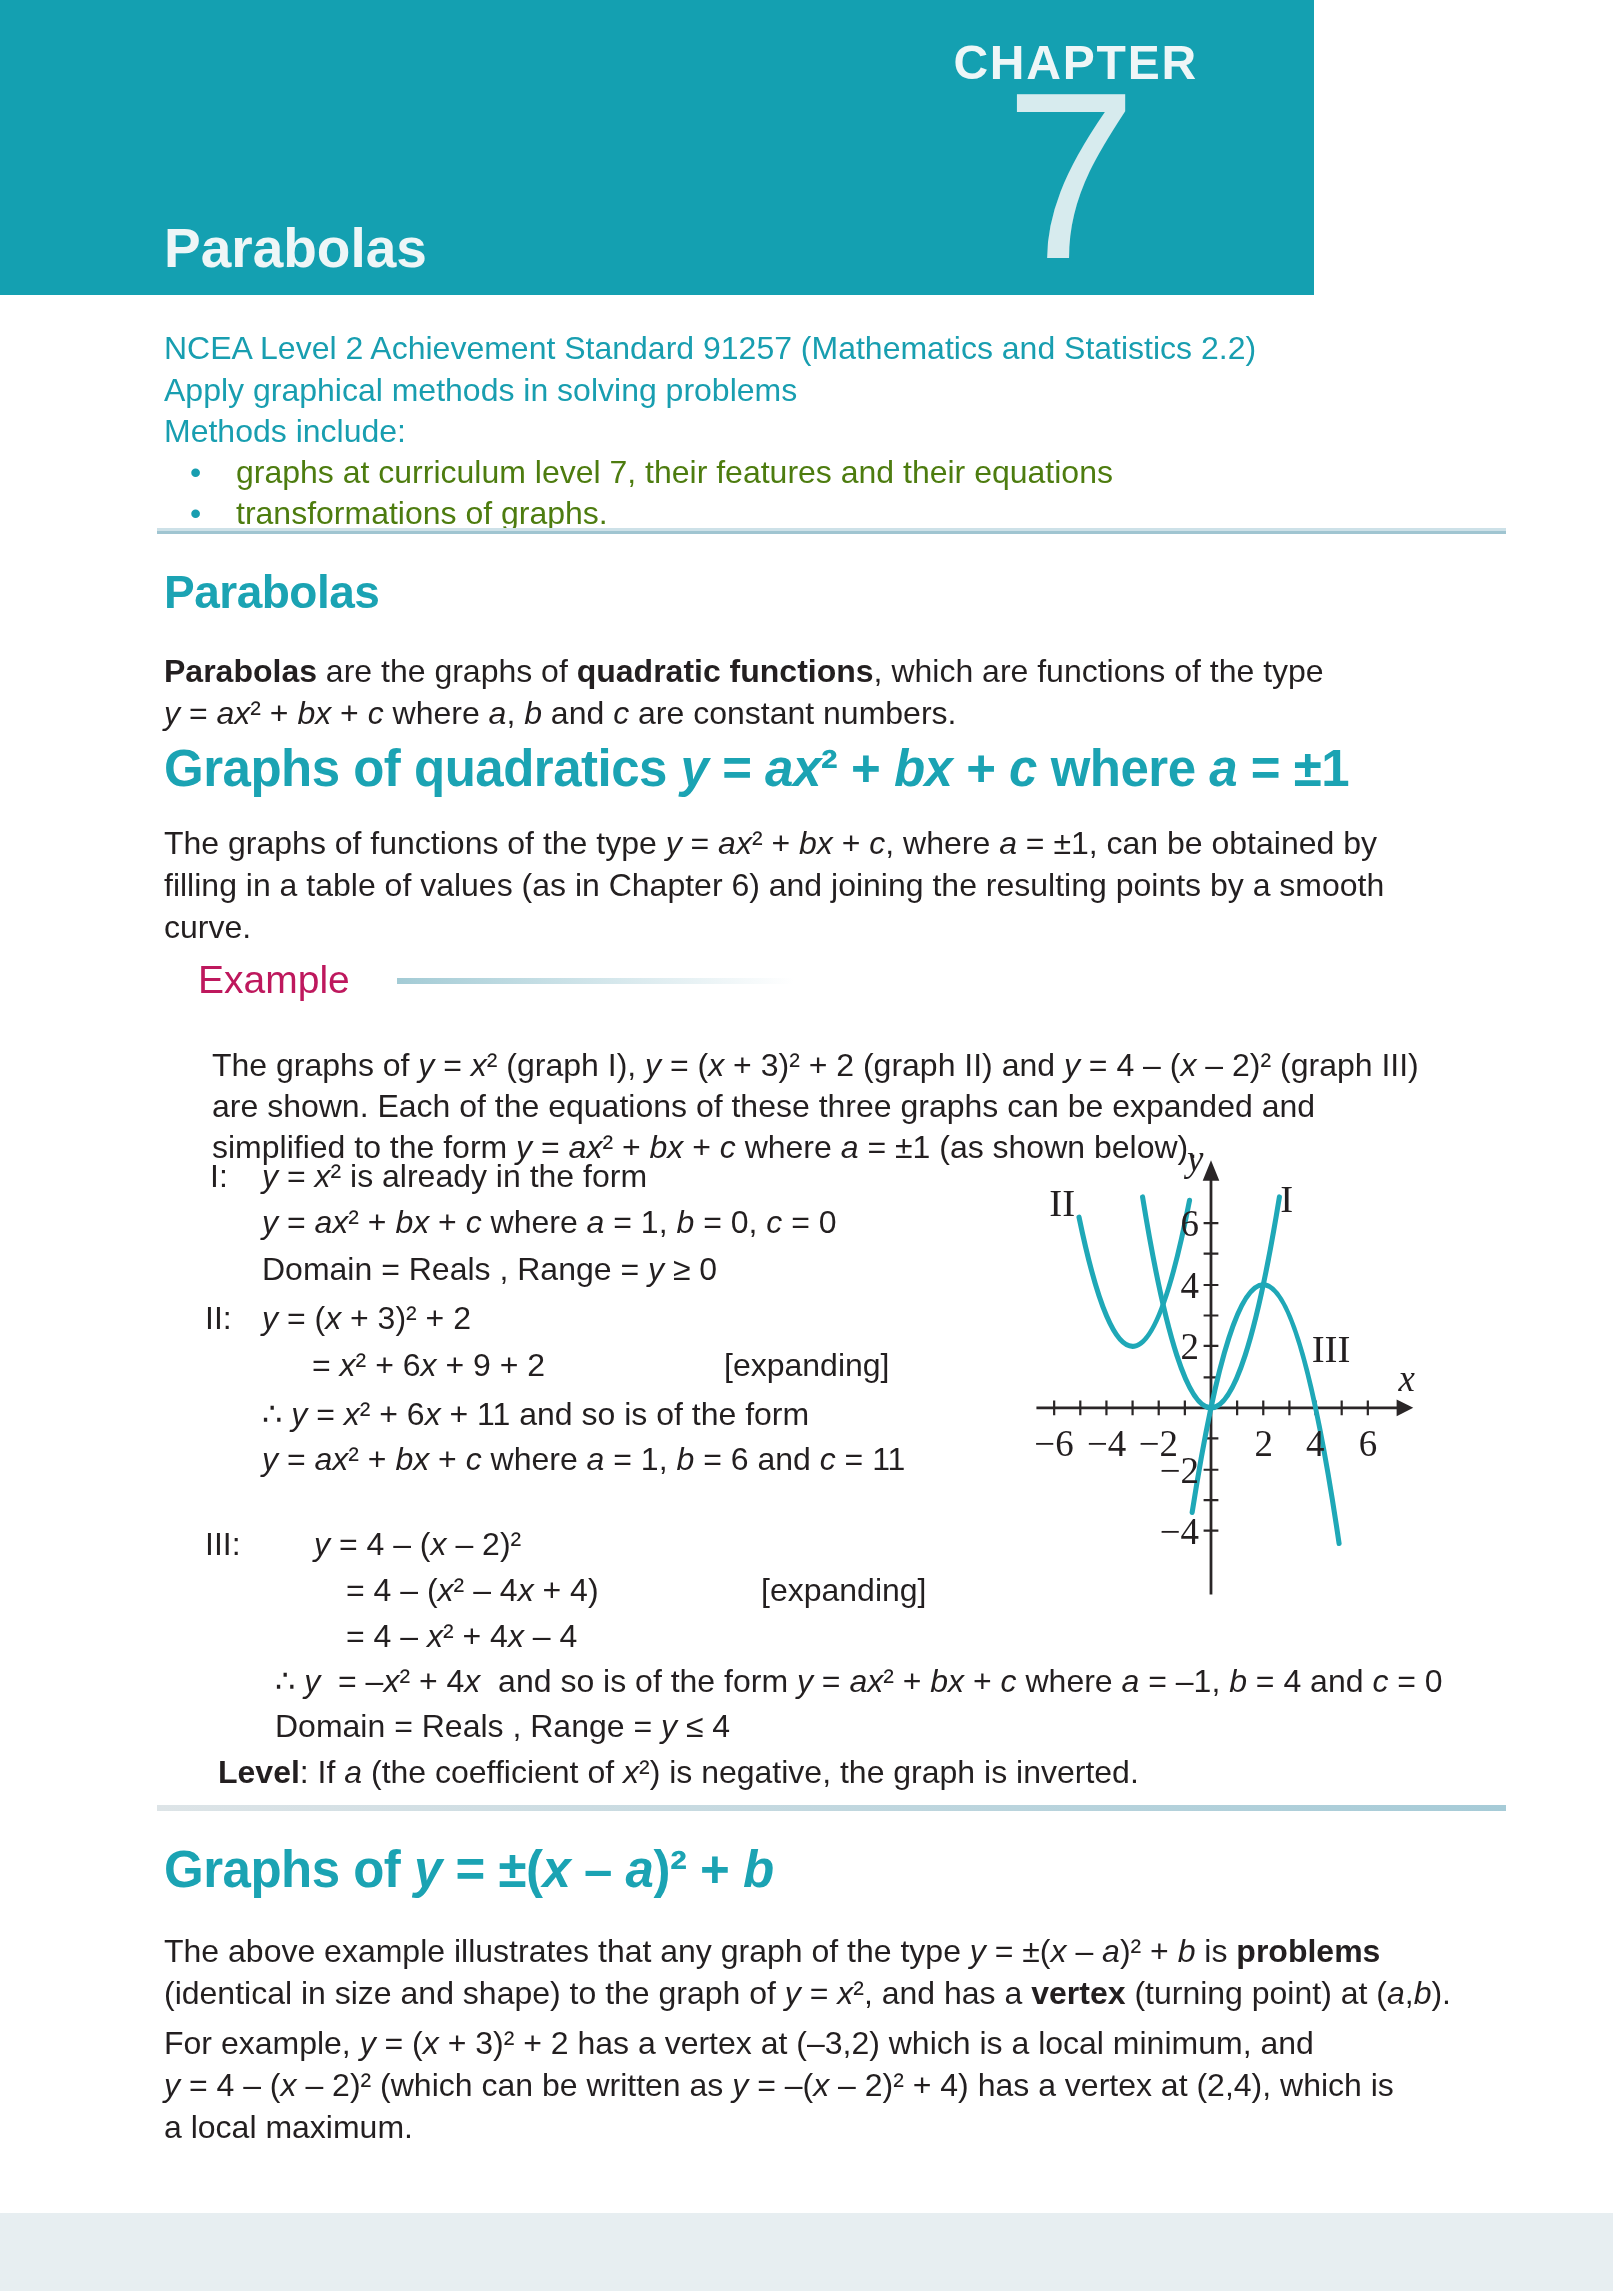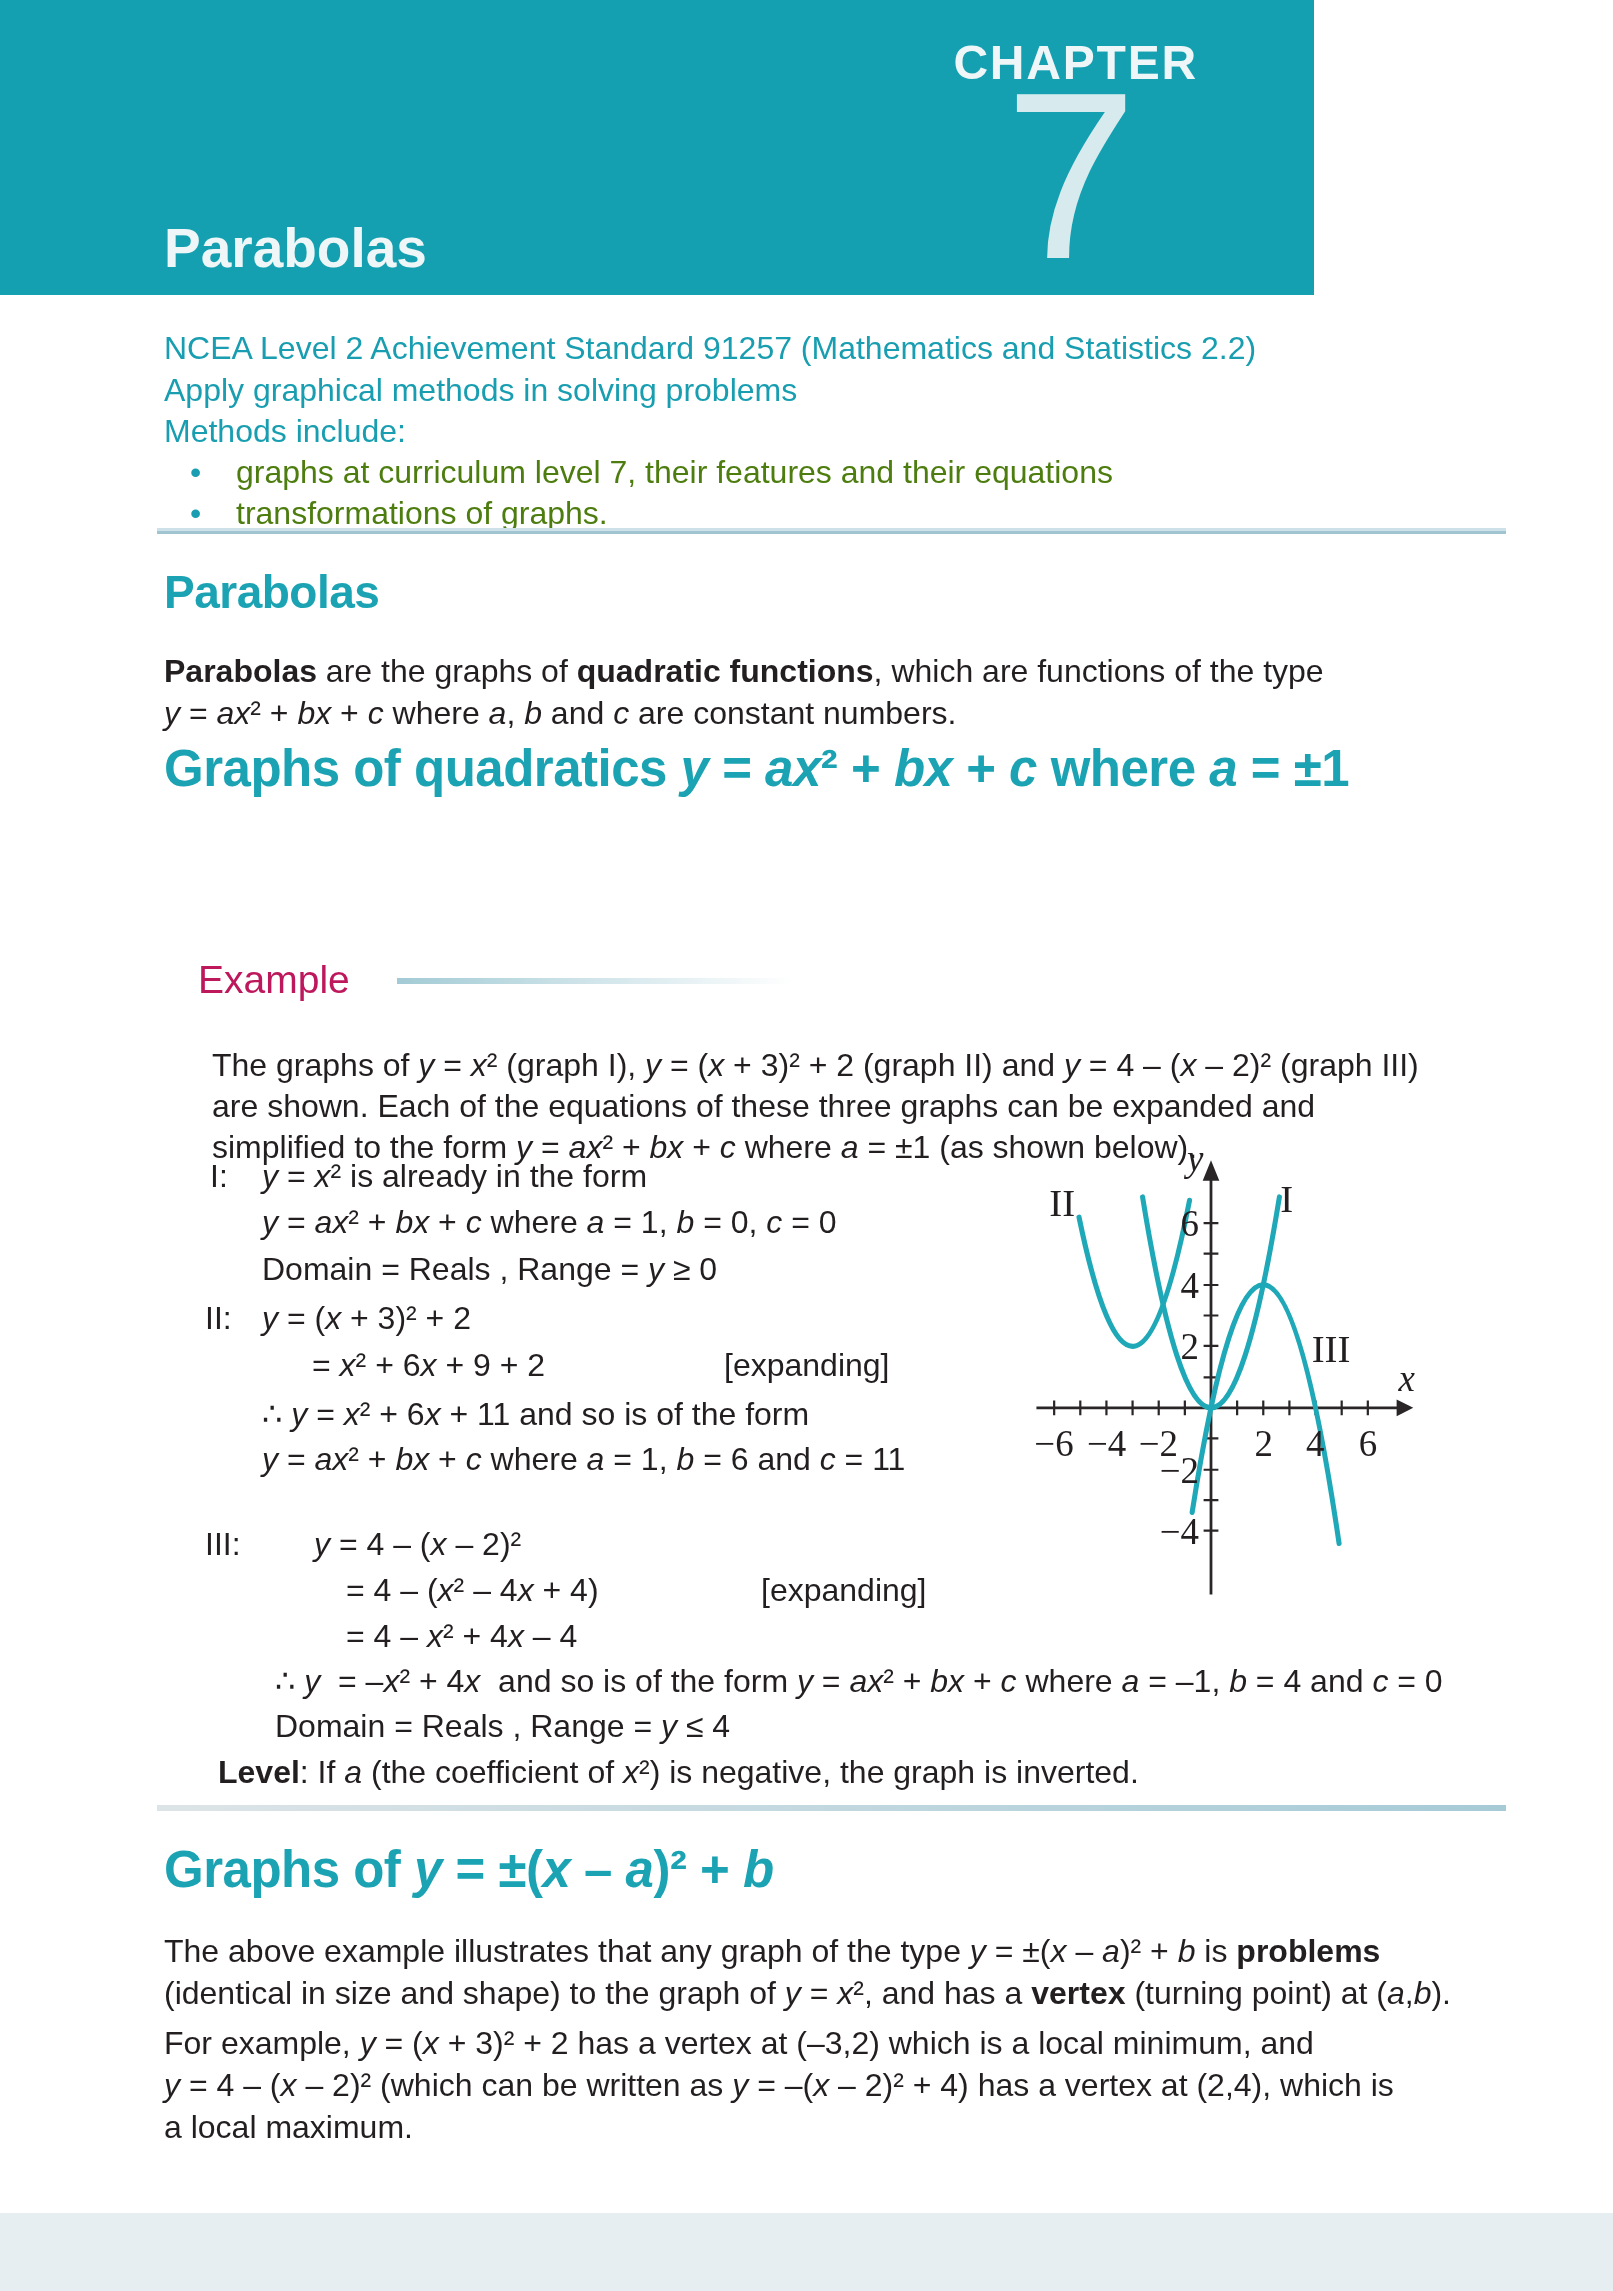--- a/index.html
+++ b/index.html
@@ -87,20 +87,21 @@
   <div class="std-bullet" style="top:454px">graphs at curriculum level 7, their features and their equations</div>
   <span class="std-dot" style="top:495px">•</span>
   <div class="std-bullet" style="top:495px">transformations of graphs.</div>
 
   <div class="divider" id="divider1" style="top:528px"></div>
 
   <h2 class="sec" id="h-intro">Parabolas</h2>
   <p class="para" id="para-intro"><b>Parabolas</b> are the graphs of <b>quadratic functions</b>, which are functions of the type<br><i>y</i> = <i>ax</i>² + <i>bx</i> + <i>c</i> where <i>a</i>, <i>b</i> and <i>c</i> are constant numbers.</p>
 
   <h2 class="sec" id="h-quad">Graphs of quadratics <i>y</i> = <i>ax</i>² + <i>bx</i> + <i>c</i> where <i>a</i> = ±1</h2>
+  <p class="para" id="para-quad">The graphs of functions of the type <i>y</i> = <i>ax</i>² + <i>bx</i> + <i>c</i>, where <i>a</i> = ±1, can be obtained by<br>filling in a table of values (as in Chapter 6) and joining the resulting points by a smooth<br>curve.</p>
 
   <div class="ex-head">Example</div>
   <div class="ex-rule"></div>
   <p class="para" id="ex-intro">The graphs of <i>y</i> = <i>x</i>² (graph I), <i>y</i> = (<i>x</i> + 3)² + 2 (graph II) and <i>y</i> = 4 – (<i>x</i> – 2)² (graph III)<br>are shown. Each of the equations of these three graphs can be expanded and<br>simplified to the form <i>y</i> = <i>ax</i>² + <i>bx</i> + <i>c</i> where <i>a</i> = ±1 (as shown below).</p>
 
   <span class="wlabel" id="lab-i">I:</span>
   <div class="wline" id="w1"><i>y</i> = <i>x</i>² is already in the form</div>
   <div class="wline" id="w2"><i>y</i> = <i>ax</i>² + <i>bx</i> + <i>c</i> where <i>a</i> = 1, <i>b</i> = 0, <i>c</i> = 0</div>
   <div class="wline" id="w3">Domain = Reals , Range = <i>y</i> ≥ 0</div>
   <span class="wlabel" id="lab-ii">II:</span>

